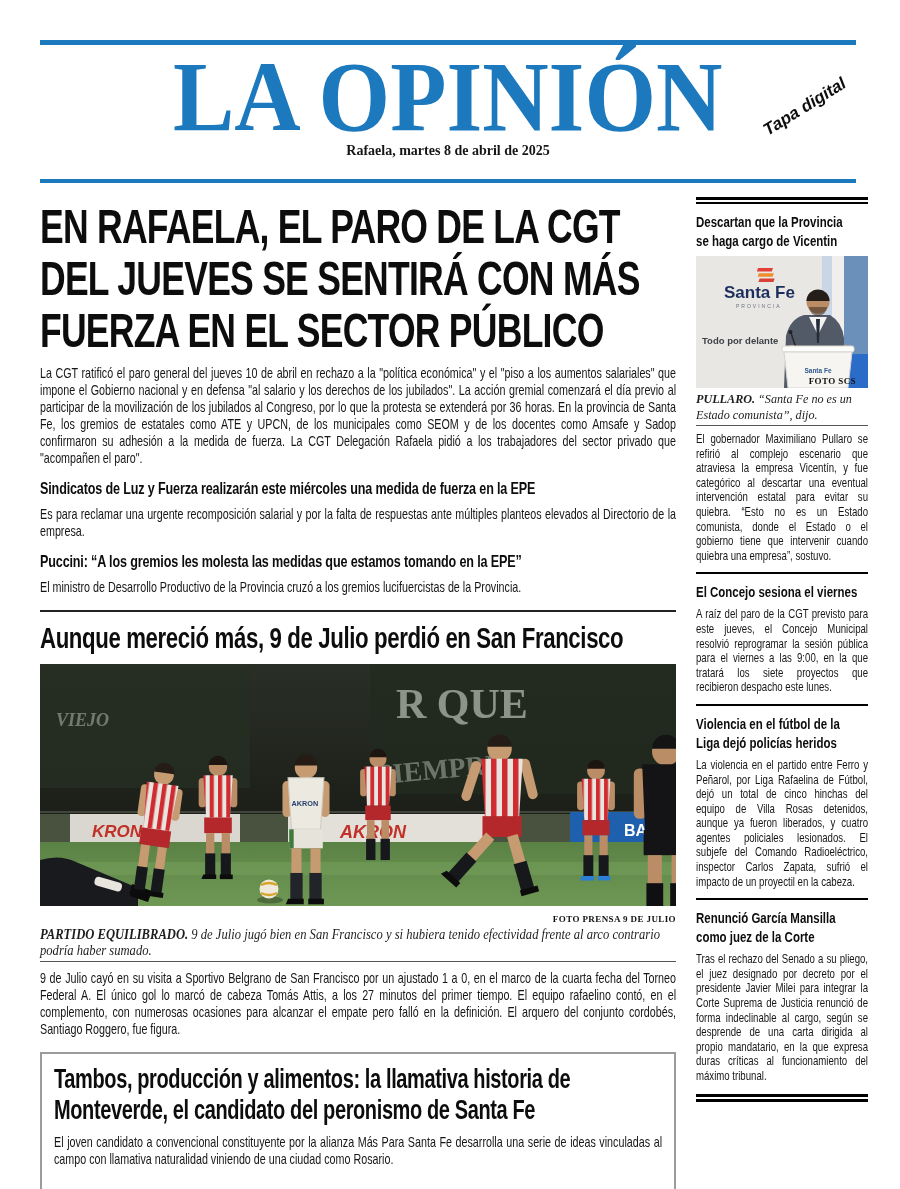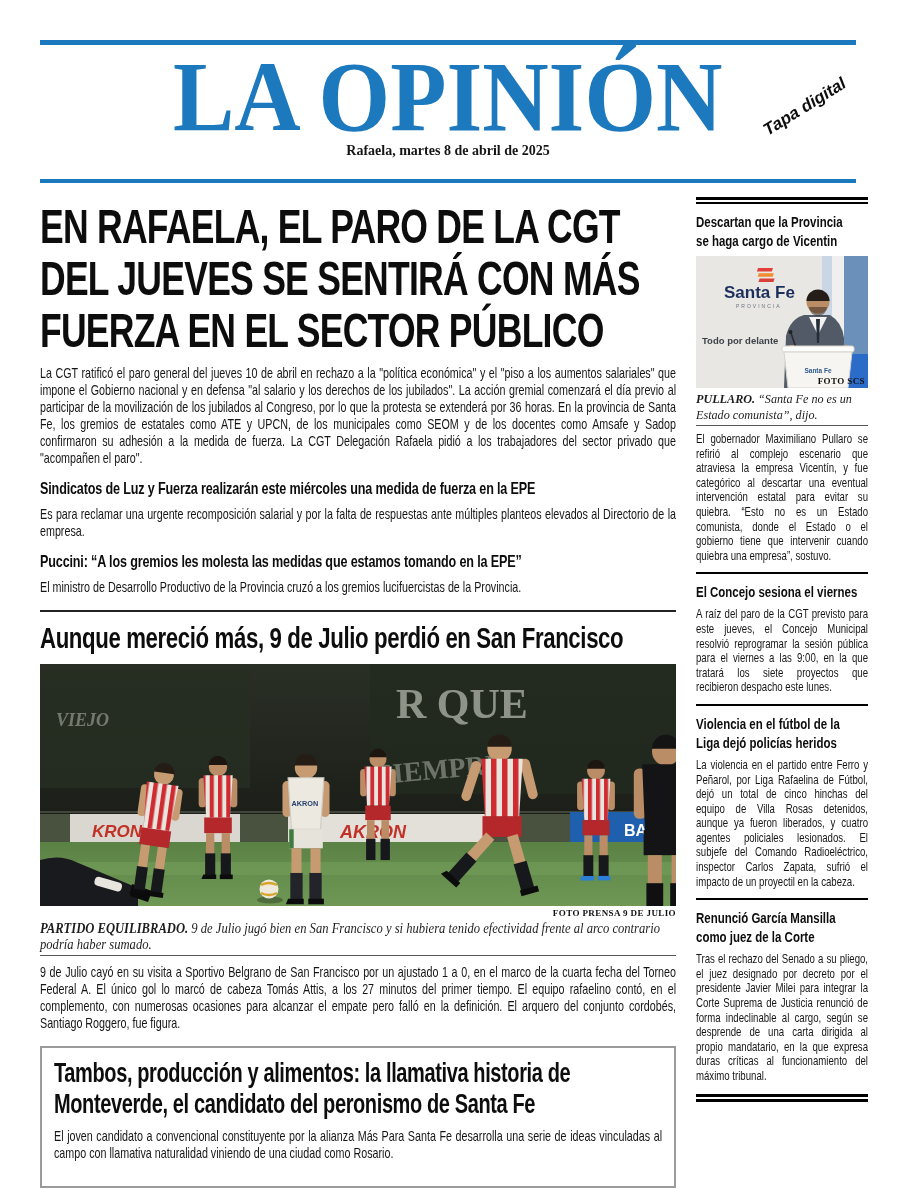--- a/index.html
+++ b/index.html
@@ -29,22 +29,22 @@
   .hl{display:block;white-space:nowrap;}
   p.body{font-size:14.5px;line-height:17px;text-align:justify;margin:8px 0 0;}
   h4.subhead{font-size:17px;line-height:18px;font-weight:bold;margin:13px 0 0;
              letter-spacing:-.2px;white-space:nowrap;color:#0d0d0d;}
   .thin-rule{border:0;border-top:2px solid #222;margin:14px 0 0;}
   .sports-headline{font-size:30px;line-height:36px;font-weight:bold;margin:8px 0 8px;
                    letter-spacing:-.5px;white-space:nowrap;color:#0d0d0d;}
   .photo-wrap{position:relative;}
   .photo-wrap svg{display:block;}
   .credit{font-family:"Liberation Serif",serif;font-weight:bold;font-size:9px;
-          letter-spacing:.4px;text-align:right;margin-top:2px;color:#111;}
-  .credit.overlay{position:absolute;right:3px;bottom:2px;margin:0;}
+          letter-spacing:.4px;text-align:right;margin-top:8px;color:#111;}
+  .credit.overlay{position:absolute;right:12px;bottom:2px;margin:0;}
   .caption{font-family:"Liberation Serif",serif;font-style:italic;font-size:14px;
            line-height:15.5px;margin:3px 0 0;color:#1d1d1d;}
   .caption b{font-style:italic;}
   .cap-rule{border:0;border-top:1.5px solid #555;margin:3px 0 0;}
   .box{border:2px solid #9b9b9b;margin-top:14px;padding:8px 12px 24px;}
   .box-headline{font-size:27px;line-height:31px;font-weight:bold;margin:2px 0 0;
                 letter-spacing:-.5px;color:#0d0d0d;}
 
   .double-rule{height:2px;border-top:3px solid #000;border-bottom:2px solid #000;}
   .double-rule.end{border-bottom:3px solid #000;margin-top:10px;}

